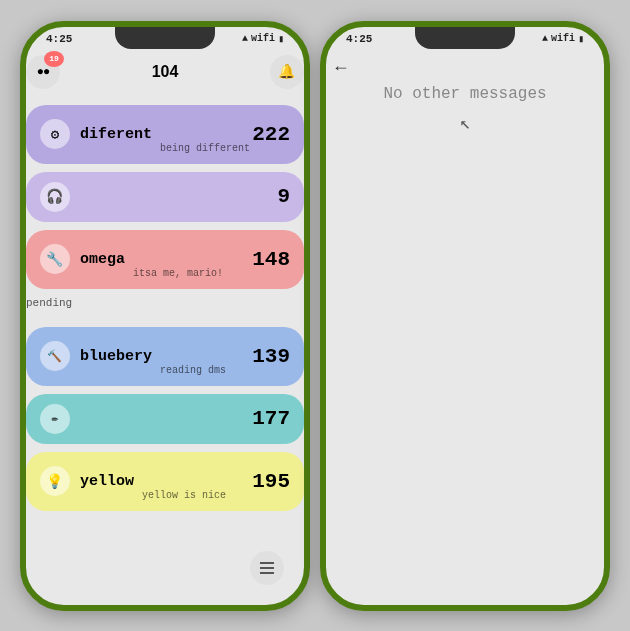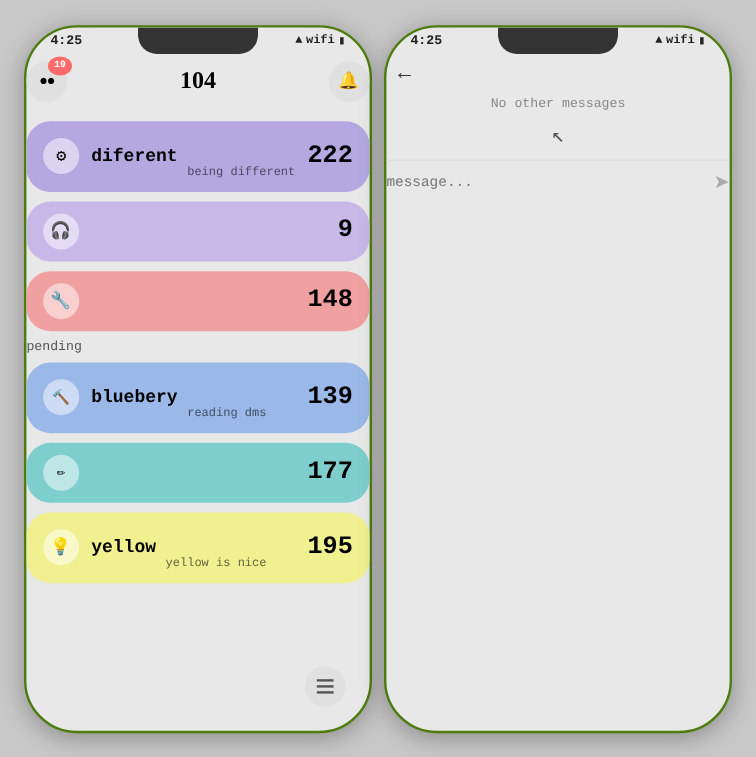--- a/index.html
+++ b/index.html
@@ -19,21 +19,21 @@
       align-items: center;
       justify-content: center;
     }
 
     
     .phone {
       width: 290px;
       height: 590px;
       background: #e8e8e8;
       border-radius: 44px;
-      border: 2px solid #4d7c0f;
+      border: 6px solid #4d7c0f;
       position: relative;
       overflow: hidden;
       box-shadow: 0 4px 20px rgba(0,0,0,0.3);
     }
     .phone::before {
       content: '';
       position: absolute;
       top: 0; left: 50%;
       transform: translateX(-50%);
       width: 100px; height: 22px;
@@ -81,23 +81,23 @@
       top: -4px; right: -4px;
       background: #ff6b6b;
       color: white;
       font-size: 8px;
       width: 20px; height: 16px;
       border-radius: 50%;
       display: flex; align-items: center; justify-content: center;
       font-weight: bold;
     }
     .total-count {
-      font-size: 20px;
-      font-weight: bold;
-      font-family: Liberation Serif, serif;
+      font-size: 16px;
+      font-weight: bold;
+      font-family: Liberation Sans, sans-serif;
     }
     .bell-btn {
       width: 34px; height: 34px;
       background: #e0e0e0;
       border-radius: 50%;
       display: flex; align-items: center; justify-content: center;
       cursor: pointer;
     }
 
     
@@ -146,21 +146,21 @@
     .card-lavender { background: #c8b8e8; }
     .card-pink { background: #f0a0a0; }
     .card-blue-light { background: #9ab8e8; }
     .card-teal { background: #7ecece; }
     .card-yellow { background: #f0f090; }
 
     .section-label {
       font-size: 11px;
       font-family: 'Courier New', monospace;
       color: #555;
-      margin-bottom: 6px;
+      margin-bottom: 18px;
       margin-top: 2px;
     }
 
     .bottom-menu {
       position: absolute;
       bottom: 20px;
       right: 20px;
       width: 34px; height: 34px;
       background: #e0e0e0;
       border-radius: 50%;
@@ -174,21 +174,21 @@
       font-size: 18px;
       color: #333;
     }
     .messages-area {
       flex: 1;
       display: flex;
       align-items: center;
       justify-content: center;
     }
     .no-messages {
-      font-size: 11px;
+      font-size: 16px;
       font-family: 'Courier New', monospace;
       color: #888;
     }
     .message-input-row {
       display: flex;
       align-items: center;
       gap: 8px;
       padding-bottom: 8px;
       border-top: 1px solid #ddd;
       padding-top: 8px;
@@ -255,20 +255,24 @@
         <span class="contact-score">222</span>
       </div>
 
       <div class="contact-card card-lavender">
         <div class="avatar">🎧</div>
         <span class="contact-score">9</span>
       </div>
 
       <div class="contact-card card-pink">
         <div class="avatar">🔧</div>
+        <div class="contact-info">
+          <span class="contact-name">omega</span>
+          <span class="contact-status">itsa me, mario!</span>
+        </div>
         <span class="contact-score">148</span>
       </div>
 
       <div class="section-label">pending</div>
 
       <div class="contact-card card-blue-light">
         <div class="avatar" style="font-size:12px;">🔨</div>
         <div class="contact-info">
           <span class="contact-name">bluebery</span>
           <span class="contact-status">reading dms</span>
@@ -319,21 +323,15 @@
       </div>
 
       <div class="messages-area">
         <span class="no-messages">No other messages</span>
       </div>
 
       <div style="display:flex;justify-content:center;align-items:center;height:40px;">
         <span style="font-size:18px;color:#555;">↖</span>
       </div>
 
-      <div class="message-input-row">
-        <input class="message-input" type="text" placeholder="message..." style="">
-        <button class="send-btn">
-          <span>➤</span>
-        </button>
-      </div>
     </div>
   </div>
 </div>
 
 </body></html>

